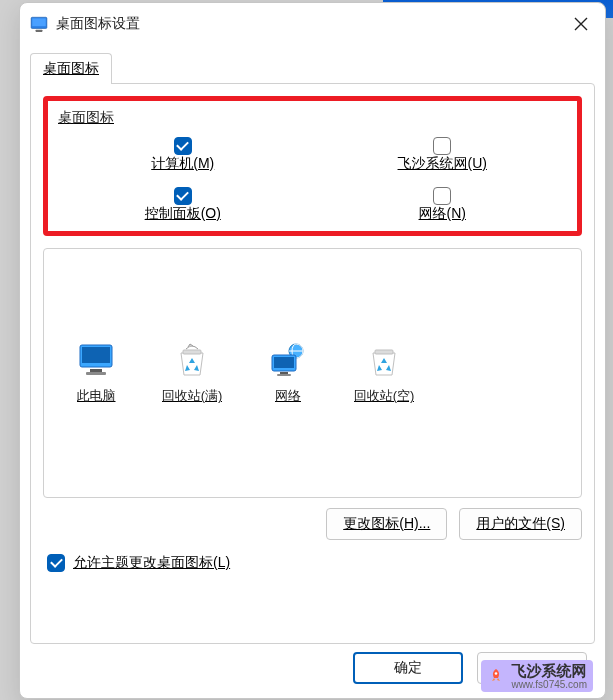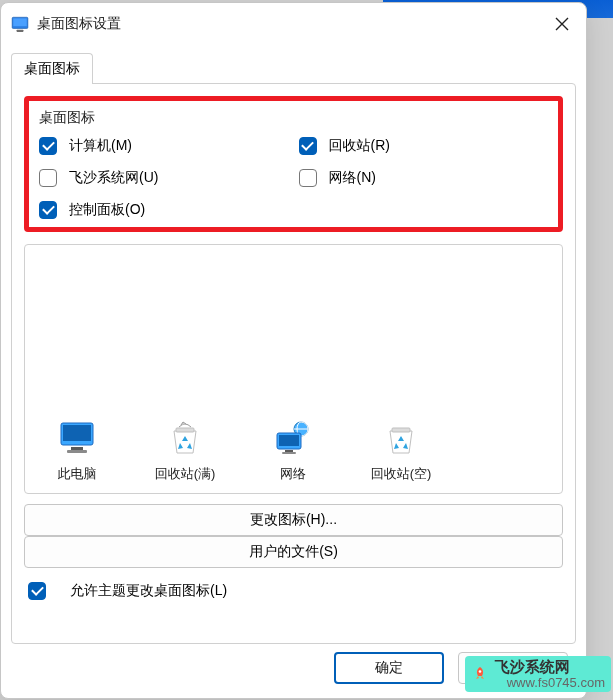--- a/index.html
+++ b/index.html
@@ -14,42 +14,42 @@
     overflow: hidden;
   }
   .bg-strip-top {
     position: absolute;
     top: 0; right: 0;
     width: 230px; height: 18px;
     background: linear-gradient(180deg, #0a5fd4, #1669d8);
   }
   .watermark {
     position: absolute;
-    right: 2px;
+    right: 20px;
     bottom: 8px;
     display: flex;
     align-items: center;
     gap: 6px;
-    background: #5eead4;
+    background: #c4b5fd;
     border-radius: 4px;
     padding: 2px 6px;
     justify-content: center;
   }
   .watermark-rocket {
     width: 18px; height: 18px;
     display:flex;align-items:center;justify-content:center;
   }
   .watermark-rocket svg { width:16px; height:16px; }
   .watermark-text { font-size: 15px; font-weight: 600; color:#333; white-space:nowrap; }
-  .watermark-sub { font-size: 13px; color:#666; margin-top:-2px; white-space:nowrap;margin-left:12px;}
+  .watermark-sub { font-size: 10px; color:#666; margin-top:-2px; white-space:nowrap;}
   .watermark-col { display:flex; flex-direction:column; }
 
   .dialog {
     position: absolute;
-    left: 0; top: 2px;
+    left: 19px; top: 2px;
     width: 587px;
     height: 697px;
     background: #ffffff;
     border: 1px solid #c6c6c6;
     border-radius: 8px;
     display: flex;
     flex-direction: column;
     box-shadow: 0 8px 24px rgba(0,0,0,0.12);
   }
   .titlebar {
@@ -69,20 +69,21 @@
     display: flex; align-items: center; justify-content: center;
     border-radius: 0 8px 0 0;
   }
   .titlebar-close svg { width:14px; height:14px; }
 
   .client-area {
     flex: 1;
     padding: 8px 10px 8px 10px;
     display: flex;
     flex-direction: column;
+    text-decoration: underline;
   }
   .tab-row { display:flex; }
   .tab {
     padding: 6px 12px;
     border: 1px solid #d0d0d0;
     border-bottom: none;
     border-radius: 4px 4px 0 0;
     background:#fff;
     font-size: 14px;
     position: relative;
@@ -108,21 +109,22 @@
   .group-title { font-size: 14px; color:#222; margin-bottom: 10px; }
   .check-grid {
     display: grid;
     grid-template-columns: 1fr 1fr;
     column-gap: 10px;
     row-gap: 14px;
   }
   .check-row {
     display: flex;
     align-items: center;
-    gap: 12px;
+    gap: 0;
+    flex-direction: column;
   }
   .chk {
     width: 18px; height: 18px;
     border: 1.4px solid #777;
     border-radius: 4px;
     background:#fff;
     display:flex; align-items:center; justify-content:center;
     flex-shrink:0;
   }
   .chk.checked {
@@ -137,60 +139,60 @@
     border-right: none;
     transform: rotate(-45deg);
     margin-top:-3px;
   }
 
   .icon-list {
     margin-top: 2px;
     border: 1px solid #d0d0d0;
     border-radius: 4px;
     height: 250px;
-    padding: 10px 6px;
-    display: flex;
-    align-items: flex-end;
-    gap: 16px;
+    padding: 4px 6px;
+    display: flex;
+    align-items: center;
+    gap: 4px;
   }
   .icon-item {
     width: 92px;
     display: flex;
     flex-direction: column;
     align-items: center;
     gap: 6px;
   }
   .icon-item .ic {
     width: 40px; height: 40px;
     display:flex; align-items:center; justify-content:center;
   }
   .icon-item .ic svg { width:40px; height:40px; }
   .icon-item .lab { font-size: 13px; color:#222; text-align:center; white-space:nowrap; overflow:hidden; text-overflow:ellipsis; max-width:90px;}
 
   .btn-row {
     display: flex;
     justify-content: flex-end;
+    gap: 12px;
     margin-top: 10px;
-    flex-direction: column;
   }
   .btn {
     min-width: 120px;
     height: 32px;
     border: 1px solid #c6c6c6;
     border-radius: 4px;
     background:#fdfdfd;
     display:flex; align-items:center; justify-content:center;
     font-size: 14px;
     padding: 0 16px;
   }
 
   .allow-theme-row {
     display:flex;
     align-items:center;
-    gap: 24px;
+    gap: 8px;
     margin-top: 14px;
     margin-left: 4px;
   }
 
   .dialog-buttons {
     padding: 0 18px 14px 8px;
     display:flex;
     justify-content:flex-end;
     gap: 14px;
   }
@@ -243,34 +245,30 @@
 
       <div class="group-highlight">
         <div class="group-title">桌面图标</div>
 
         <div class="check-grid">
           <div class="check-row">
             <div class="chk checked"></div>
             <span>计算机(M)</span>
           </div>
           <div class="check-row">
-            <div class="chk checked"></div>
-            <span>回收站(R)</span>
-          </div>
-          <div class="check-row">
             <div class="chk"></div>
             <span>飞沙系统网(U)</span>
           </div>
           <div class="check-row">
+            <div class="chk checked"></div>
+            <span>控制面板(O)</span>
+          </div>
+          <div class="check-row">
             <div class="chk"></div>
             <span>网络(N)</span>
-          </div>
-          <div class="check-row">
-            <div class="chk checked"></div>
-            <span>控制面板(O)</span>
           </div>
         </div>
       </div>
 
       <div class="icon-list">
         <div class="icon-item">
           <span class="ic">
             <svg viewBox="0 0 40 40">
               <rect x="4" y="4" width="32" height="22" rx="2" fill="#3ba7ff" stroke="#1c6bc2"></rect>
               <rect x="6" y="6" width="28" height="16" fill="#0e63b3"></rect>

